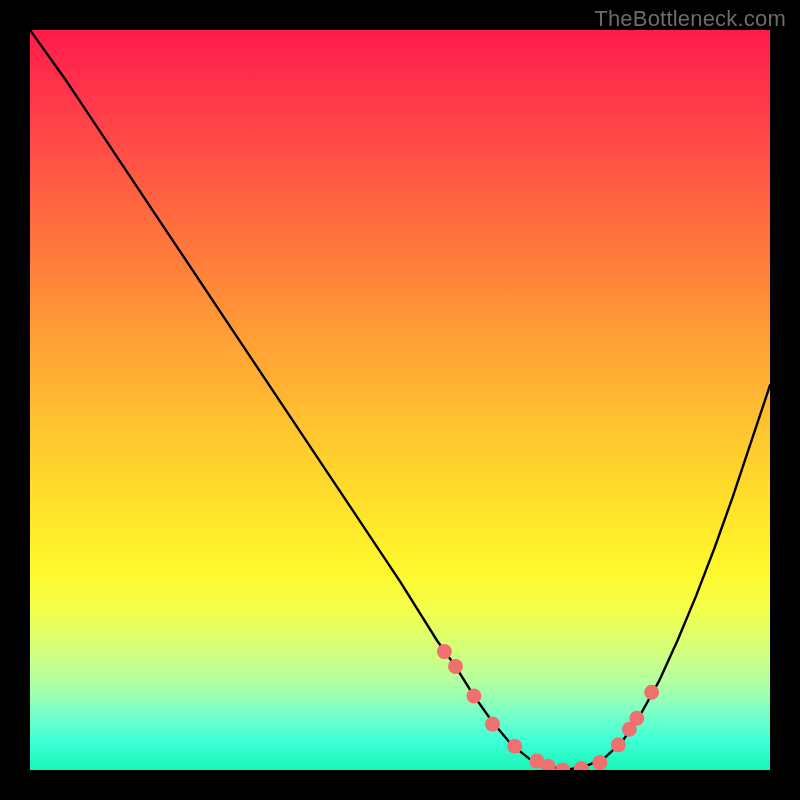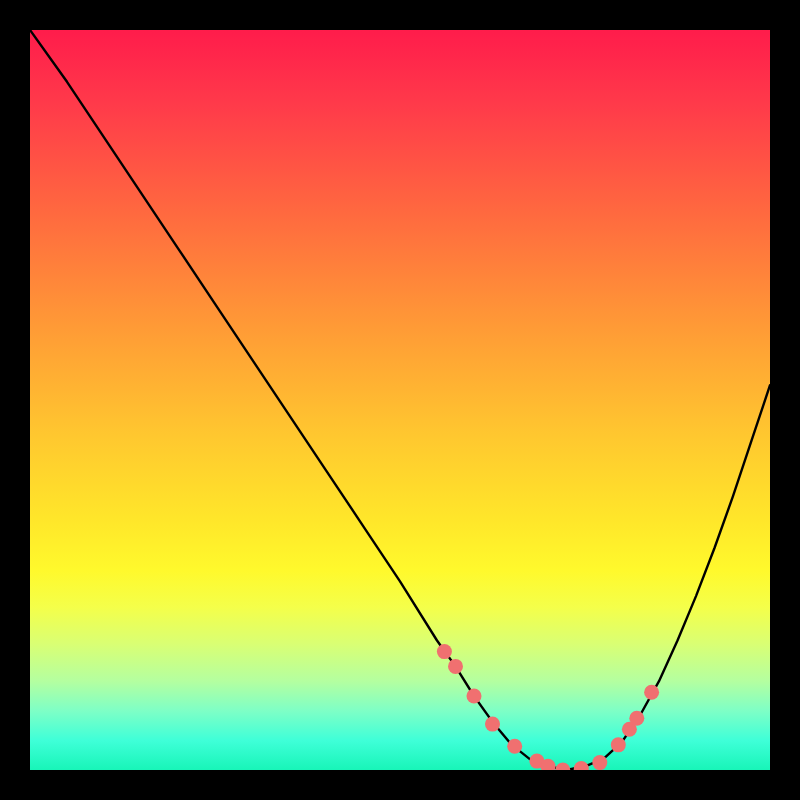--- a/index.html
+++ b/index.html
@@ -45,20 +45,21 @@
   }
   svg.overlay {
     position: absolute;
     inset: 0;
   }
 </style>
 </head>
 <body>
 
 <div class="wrapper">
+  <div class="watermark">TheBottleneck.com</div>
   <div class="plot">
     <div class="gradient"></div>
     <svg class="overlay" viewBox="0 0 740 740" preserveAspectRatio="none">
       <path id="curve-path" fill="none" stroke="#000000" stroke-width="2.4" stroke-linejoin="round" stroke-linecap="round" d="M0.00 0.00 L37.00 51.80 L74.00 107.30 L111.00 162.80 L148.00 218.30 L185.00 273.80 L222.00 329.30 L259.00 384.80 L296.00 440.30 L333.00 495.80 L370.00 551.30 L407.00 610.50 L425.50 636.40 L444.00 666.00 L462.50 691.90 L481.00 714.10 L499.50 728.90 L518.00 736.30 L536.50 740.00 L555.00 736.30 L573.50 728.90 L592.00 711.88 L610.50 684.50 L629.00 651.20 L647.50 610.50 L666.00 566.10 L684.50 518.00 L703.00 466.20 L721.50 410.70 L740.00 355.20 "></path>
       <g id="marker-group">
           <circle cx="414.40" cy="621.60" r="7.5" fill="#f07070"></circle>
           <circle cx="425.50" cy="636.40" r="7.5" fill="#f07070"></circle>
           <circle cx="444.00" cy="666.00" r="7.5" fill="#f07070"></circle>
           <circle cx="462.50" cy="694.12" r="7.5" fill="#f07070"></circle>
           <circle cx="484.70" cy="716.32" r="7.5" fill="#f07070"></circle>

